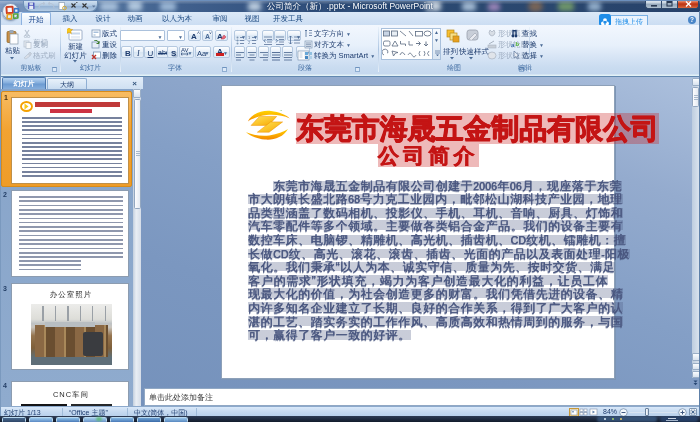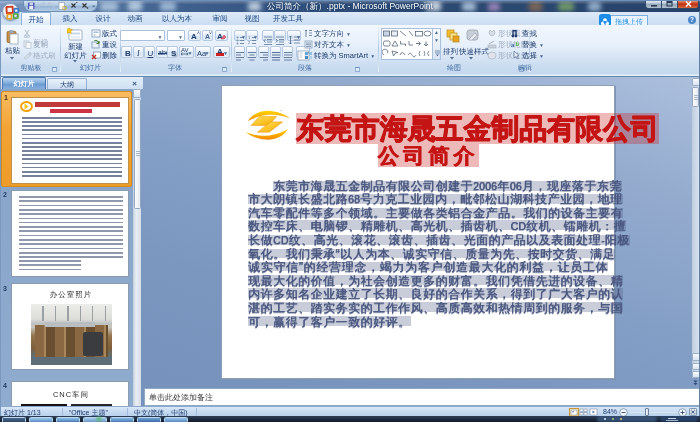--- a/index.html
+++ b/index.html
@@ -535,25 +535,26 @@
  <path d="M43 19.1 C38.3 27.5 28.3 30.5 19.8 29.6 C11.8 28.7 4.8 25.9 1.0 22.1 C7.3 25.3 17.3 26.5 24.3 25.5 C32.3 24.3 38.8 21.9 43 19.1 Z" fill="url(#sw2)"></path>
  <path d="M14.6 6.4 L31.7 6.4 L23.6 15.4 L6.1 15.4 Z" fill="url(#bolt)" stroke="#EE8F00" stroke-width="0.5"></path>
  <path d="M25.6 11.9 L37.6 11.9 L24.1 22.2 L12.4 22.2 Z" fill="url(#bolt)" stroke="#EE8F00" stroke-width="0.5"></path>
  <rect x="33.5" y="-1.5" width="3.5" height="1.6" fill="#3FA83C" transform="rotate(8 35 0)"></rect>
 </svg>
 <div style="position:absolute;left:74px;top:24px;font-size:28px;font-weight:bold;color:#C41414;letter-spacing:-0.1px;white-space:nowrap;text-shadow:0.5px 0 #C41414,-0.5px 0 #C41414,0 0.5px #C41414"><span style="background:rgba(198,24,24,0.30)">东莞市海晟五金制品有限公司</span></div>
 <div style="position:absolute;left:156px;top:55.5px;font-size:21px;font-weight:bold;color:#C41414;letter-spacing:4.2px;white-space:nowrap;text-shadow:0.5px 0 #C41414,-0.5px 0 #C41414"><span style="background:rgba(198,24,24,0.30)">公司简介</span></div>
 <div id="body" style="position:absolute;left:26px;top:93.6px;font-size:12px;line-height:13.6px;color:#49567F;letter-spacing:0.5px;white-space:nowrap;text-shadow:0.5px 0 #4F5C84,0 0.5px rgba(79,92,132,0.55)">
 <div style="width:337px;text-align:justify;text-align-last:justify;text-indent:25px"><span class="lm">东莞市海晟五金制品有限公司创建于<span class="lt">2006</span>年<span class="lt">06</span>月，现座落于东莞</span></div>
 <div style="width:362px;text-align:justify;text-align-last:justify"><span class="lm">市大朗镇长盛北路<span class="lt">68</span>号力克工业园内，毗邻松山湖科技产业园，地理</span></div>
+<div style="width:362px;text-align:justify;text-align-last:justify"><span class="lm">品类型涵盖了数码相机、投影仪、手机、耳机、音响、厨具、灯饰和</span></div>
 <div style="width:361px;text-align:justify;text-align-last:justify"><span class="lm">汽车零配件等多个领域。主要做各类铝合金产品。我们的设备主要有</span></div>
 <div style="width:362px;text-align:justify;text-align-last:justify"><span class="lm">数控车床、电脑锣、精雕机、高光机、插齿机、<span class="lt">CD</span>纹机、镭雕机：擅</span></div>
 <div style="width:361px;text-align:justify;text-align-last:justify"><span class="lm">长做<span class="lt">CD</span>纹、高光、滚花、滚齿、插齿、光面的产品以及表面处理<span class="lt">-</span>阳极</span></div>
 <div style="width:361px;text-align:justify;text-align-last:justify"><span class="lm">氧化。我们秉承“以人为本、诚实守信、质量为先、按时交货、满足</span></div>
-<div style="width:360px;text-align:justify;text-align-last:justify"><span class="lm">诚实守信”的经营理念，竭力为客户创造最大化的利益，让员工体</span></div>
+<div style="width:360px;text-align:justify;text-align-last:justify"><span class="lm">客户的需求”形状填充，竭力为客户创造最大化的利益，让员工体</span></div>
 <div style="width:358px;text-align:justify;text-align-last:justify"><span class="lm">现最大化的价值，为社会创造更多的财富。我们凭借先进的设备、精</span></div>
 <div style="width:358px;text-align:justify;text-align-last:justify"><span class="lm">内许多知名企业建立了长期、良好的合作关系，得到了广大客户的认</span></div>
 <div style="width:357px;text-align:justify;text-align-last:justify"><span class="lm">湛的工艺、踏实务实的工作作风、高质高效和热情周到的服务，与国</span></div>
 <div style="width:156px;text-align:justify;text-align-last:justify"><span class="lm">可，赢得了客户一致的好评。</span></div>
 </div>
 </div>
 <div style="position:absolute;left:692px;top:1px;width:7.5px;height:300px;background:linear-gradient(to right,#BECDDF,#DDE6F0)">
  <div style="position:absolute;left:0;top:0;width:7.5px;height:8px;background:linear-gradient(#FAFCFE,#D8E2EE);border:1px solid #9AAEC6;border-radius:1px"><svg width="5" height="6">
           <path d="M2.5 1.5 L4.5 4.5 L0.5 4.5 Z" fill="#4A6A96"></path>
         </svg></div>

